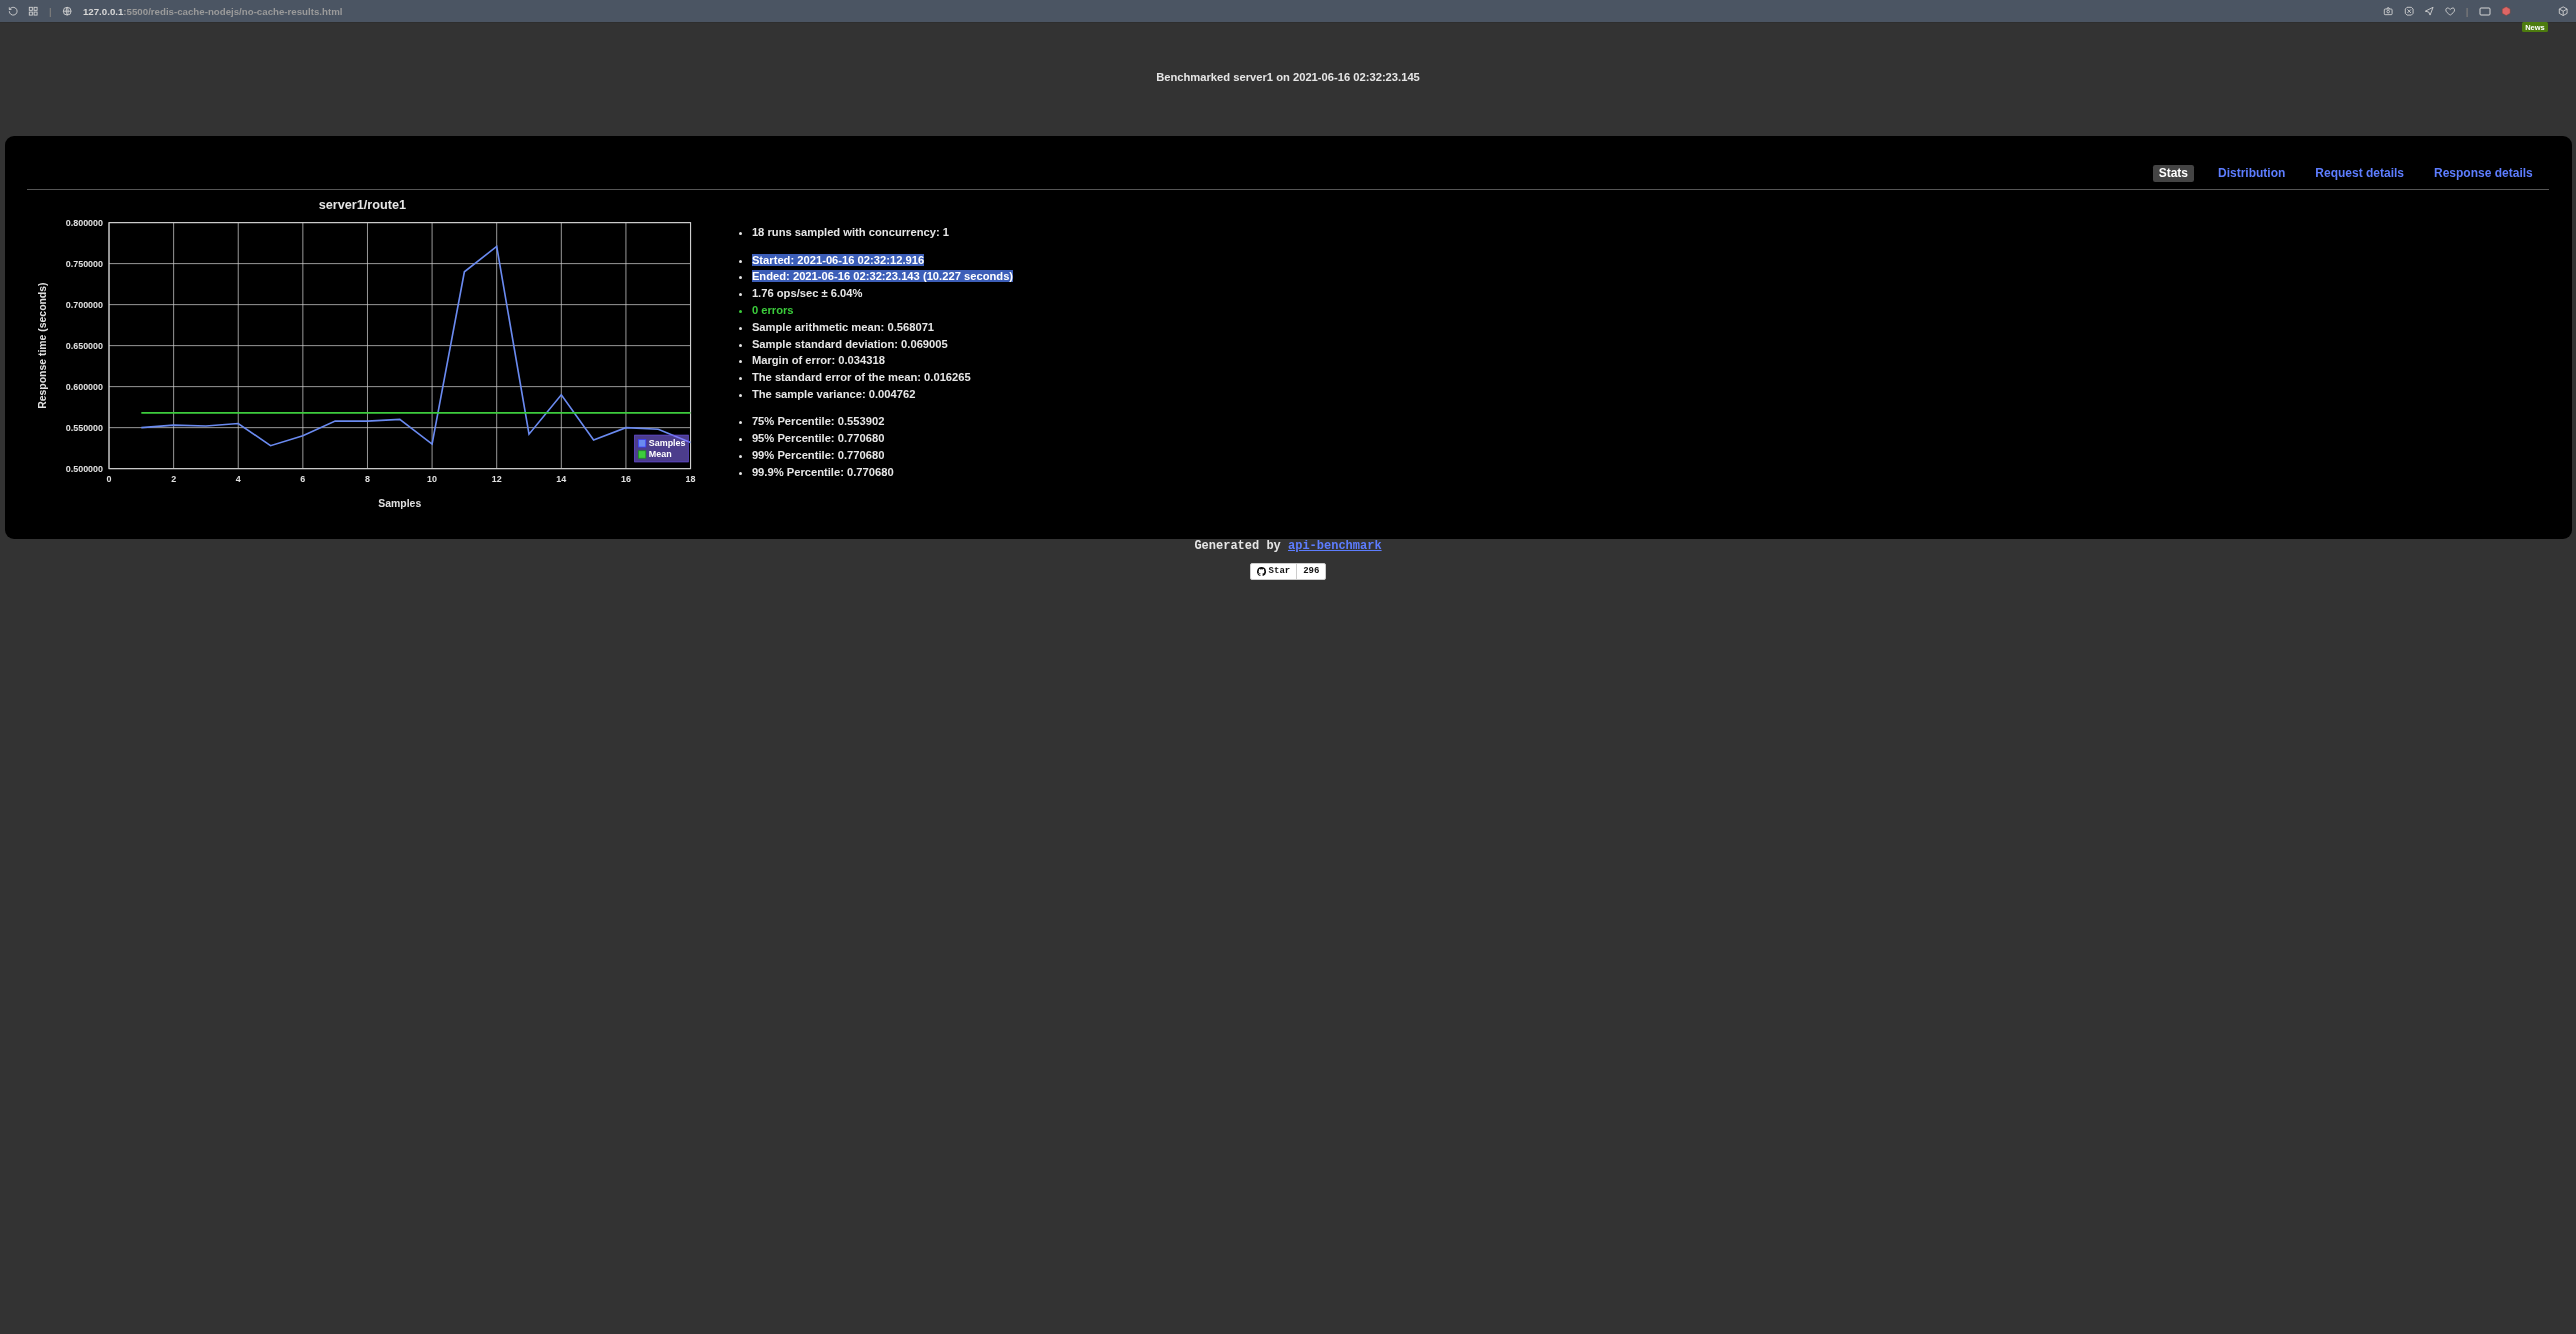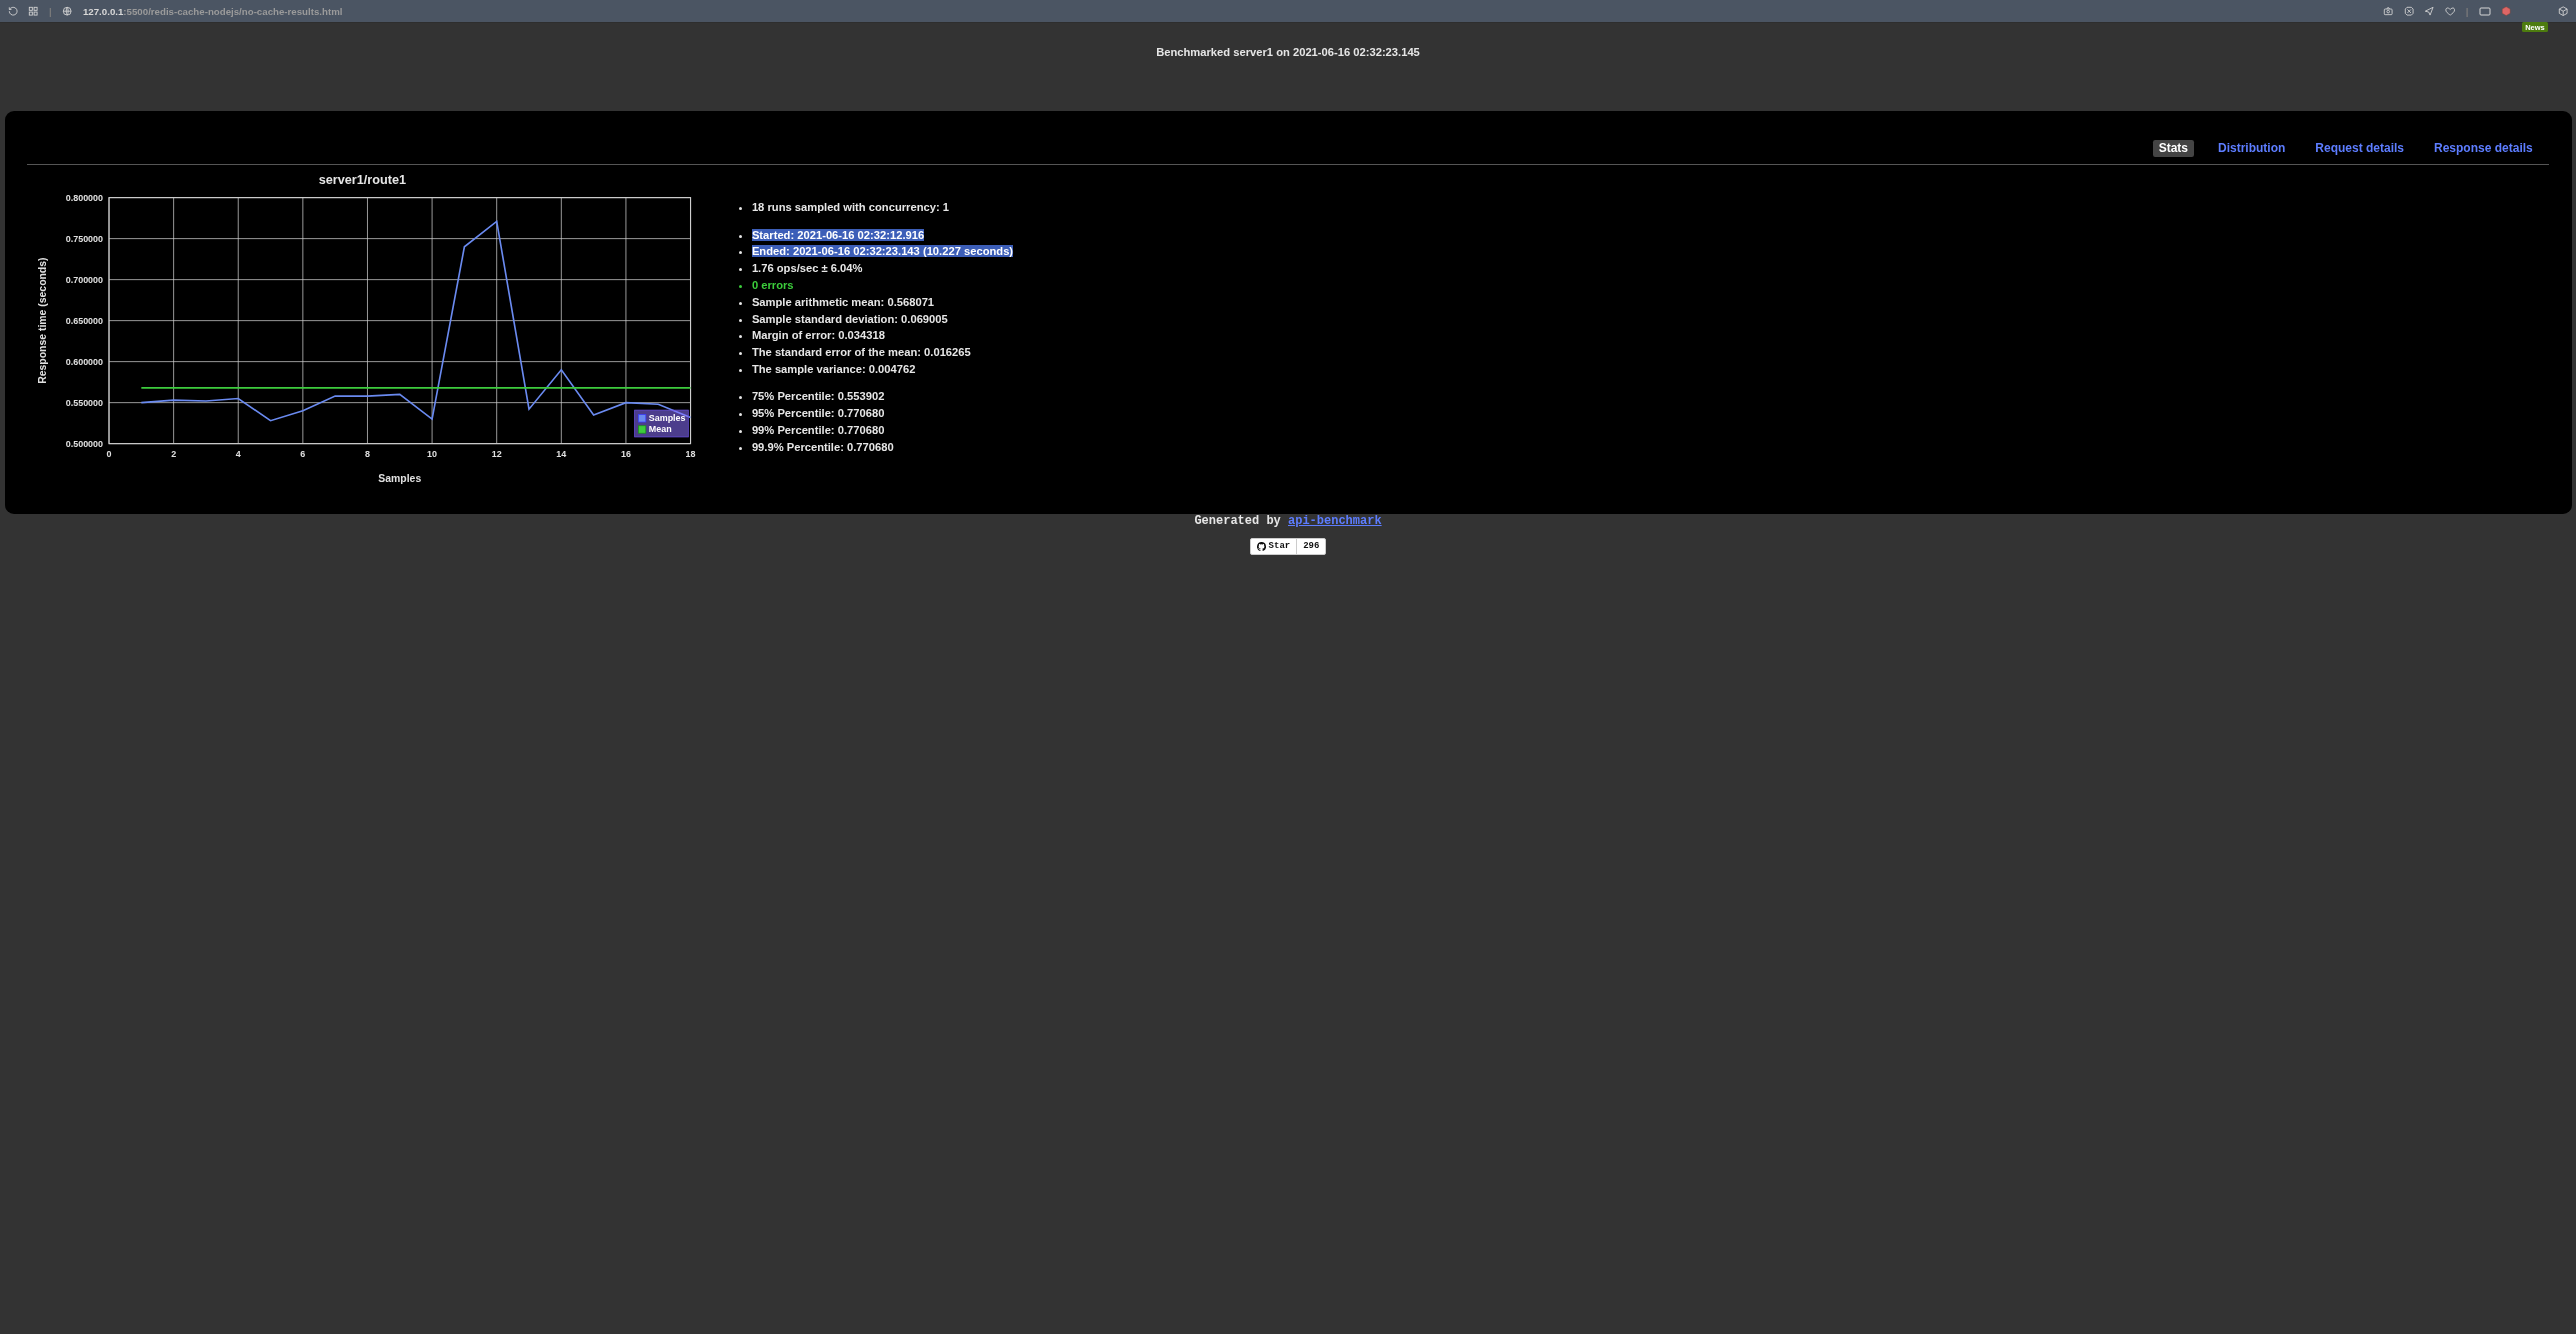--- a/index.html
+++ b/index.html
@@ -35,21 +35,21 @@
     padding: 0.7px 3px;
     border-radius: 1.5px;
     font-weight: 700;
     margin-top: 32px;
   }
   .icon { display: inline-flex; }
 
   
   .page-header { text-align: center; padding: 19.4px 0 7.5px; }
   .page-header h1 { font-size: 24.6px; font-weight: 700; letter-spacing: 0.2px; }
-  .page-header .subtitle { margin-top: 4px; font-size: 11.2px; font-weight: 600; text-align: center; }
+  .page-header .subtitle { margin-top: 29px; font-size: 11.2px; font-weight: 600; text-align: center; }
 
   
   .panel {
     background: #000;
     margin: 45px 4.5px 0;
     border-radius: 9px;
     padding: 18px 22.4px 18px 22.4px;
   }
   .tabs {
     display: flex;

